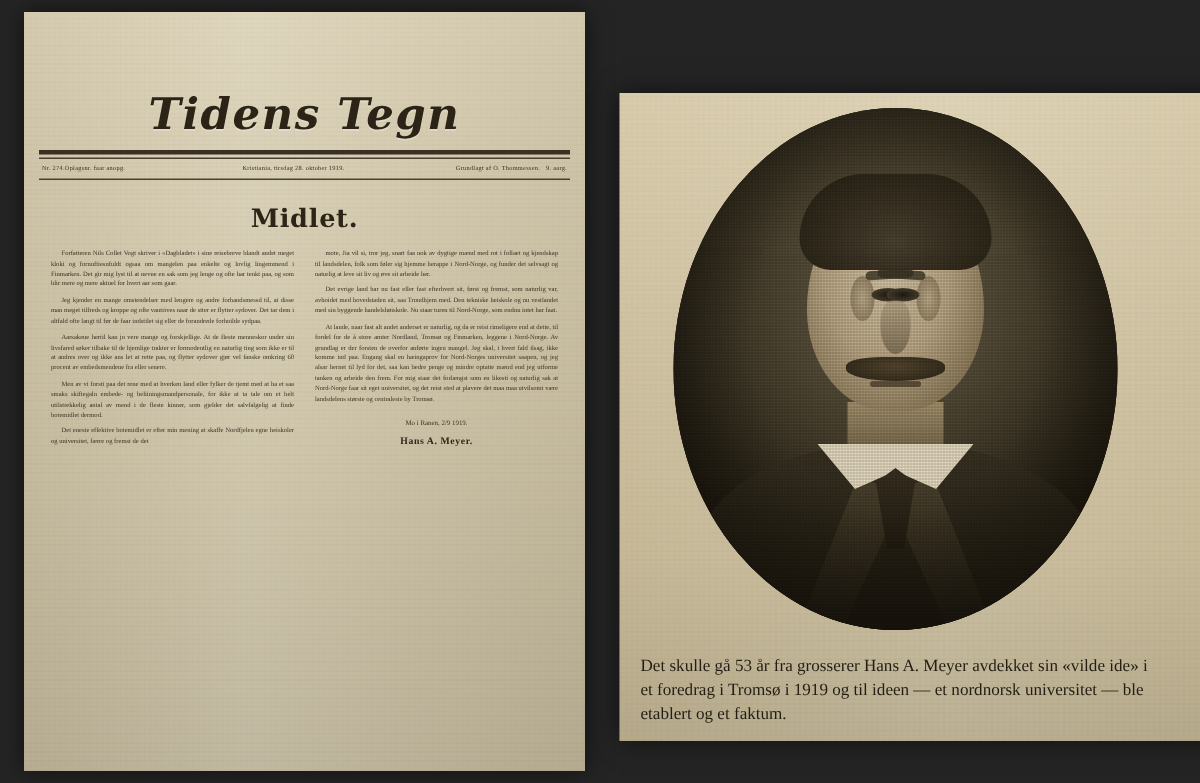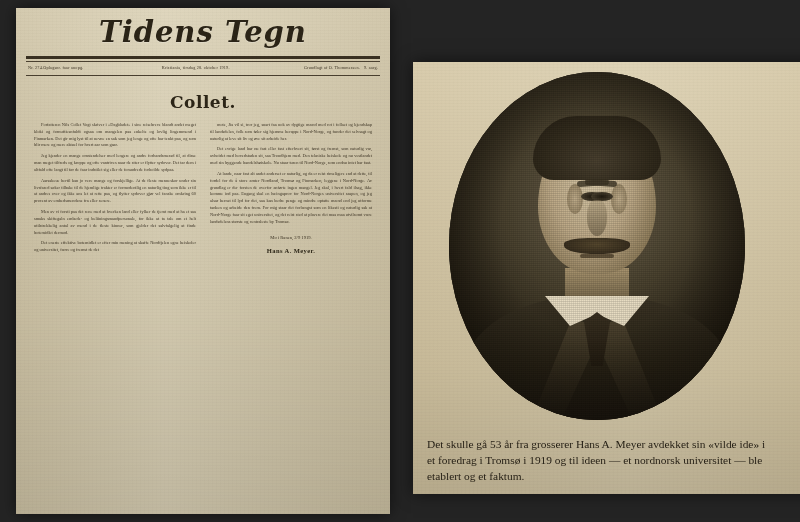--- a/index.html
+++ b/index.html
@@ -40,20 +40,21 @@
     inset: 0;
     pointer-events: none;
     opacity: .35;
     background-image:
       repeating-linear-gradient(0deg, rgba(0,0,0,0.035) 0 1px, rgba(255,255,255,0) 1px 3px),
       repeating-linear-gradient(90deg, rgba(0,0,0,0.03) 0 1px, rgba(255,255,255,0) 1px 4px);
   }
   .masthead {
     text-align: center;
     padding: 10px 0 2px 0;
+    margin-top: 44px;
   }
   .masthead-title {
     font-family: "DejaVu Serif", serif;
     font-weight: bold;
     font-style: italic;
     font-size: 29px;
     letter-spacing: 1px;
     color: #2b2417;
     line-height: 1;
     text-shadow: 0 1px 0 rgba(255,255,255,0.25);
@@ -344,21 +345,21 @@
     <div class="rule-thin"></div>
     <div class="masthead-meta">
       <div class="cell">Nr. 274.</div>
       <div class="cell r2">Oplagsnr. faar anopg.</div>
       <div class="cell center">Kristiania, tirsdag 28. oktober 1919.</div>
       <div class="cell r2">Grundlagt af O. Thommessen.</div>
       <div class="cell">9. aarg.</div>
     </div>
     <div class="rule-thin"></div>
 
-    <div class="article-title">Collet.</div>
+    <div class="article-title">Midlet.</div>
 
     <div class="cols">
       <div class="col">
         <p class="first">Forfatteren Nils Collet Vogt skriver i «Dagbladet» i sine reisebreve blandt andet meget kloki og fornuftiesnfuldt ogsaa om mangelen paa enkelte og lovlig lingemmend i Finmarken. Det gir mig lyst til at nevne en sak som jeg lenge og ofte har tenkt paa, og som blir mere og mere aktuel for hvert aar som gaar.</p>
         <p>Jeg kjender en mange omstendelser med lengere og andre forhandsmessd til, at disse man meget tilfreds og kroppe og ofte vantrives naar de stter er flytter sydover. Det tar dem i altfald ofte langt til før de faar indstilet sig eller de forandrede forhoilde sydpaa.</p>
         <p>Aarsakeue hertil kan jo vere mange og forskjellige. At de fleste menneskor under sin livsfared søker tilbake til de hjemlige trakter er formodentlig en naturlig ting som ikke er til at andres over og ikke ans let at rette paa, og flytter sydover gjør vel fanske omkring 60 procent av embedsmendene fra eller senere.</p>
         <p>Men av vi forsti paa det rene med at hverken land eller fylker de tjemt med at ha et saa smaks skiftegaln embede- og beliiningsmandpersonale, for ikke at ta tale om et helt utilstrekkelig antal av mend i de fleste kinner, som gjelder det salvfalgelig at finde botemidlet dermod.</p>
         <p>Det eneste effektive botemidlet er efter min mening at skaffe Nordfjelen egne heiskoler og universitet, færre og fremst de det</p>
       </div>
       <div class="col">

